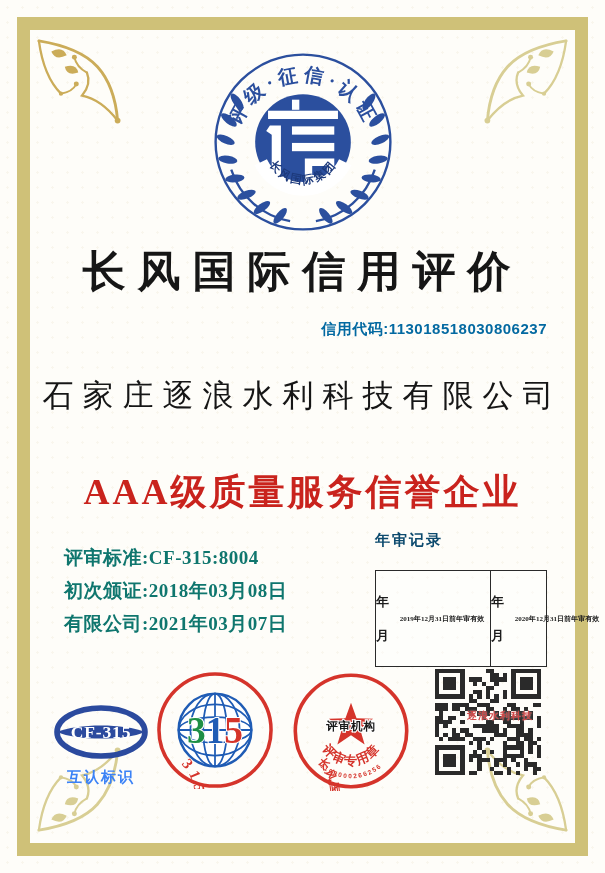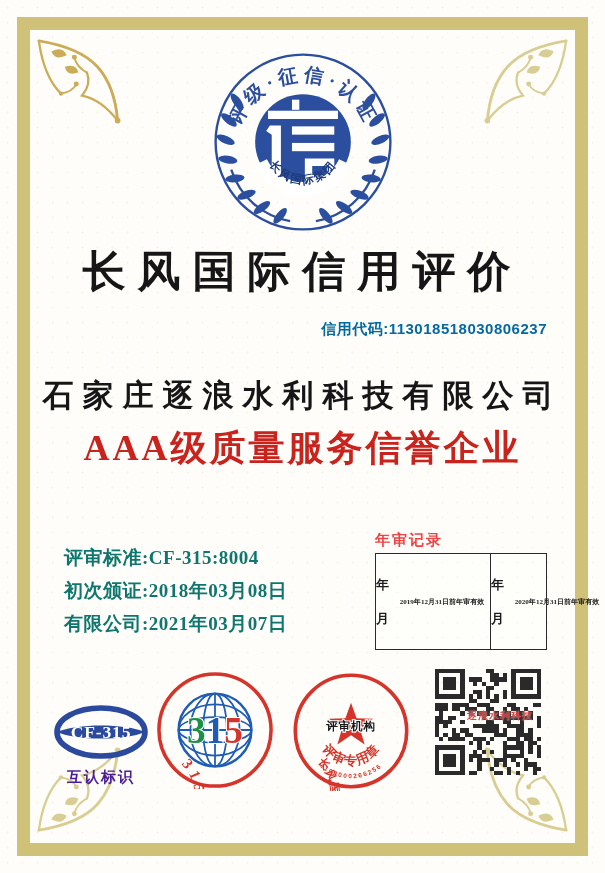--- a/index.html
+++ b/index.html
@@ -16,41 +16,41 @@
   .corner.br{right:36px;bottom:40px;transform:scale(-1,-1);}
 
   .emblem{position:absolute;left:50%;top:50px;transform:translateX(-50%);width:184px;height:184px;}
 
   .title{position:absolute;left:0;right:0;top:243px;text-align:center;
          font-weight:900;font-size:43px;letter-spacing:12px;color:#161616;
          font-family:"Liberation Sans",sans-serif;white-space:nowrap;}
   .credit{position:absolute;right:58px;top:320px;font-size:15px;font-weight:bold;
           color:#0369a1;letter-spacing:.5px;}
   .company{position:absolute;left:0;right:0;top:375px;text-align:center;
-           font-weight:700;font-size:31px;letter-spacing:9px;color:#161616;white-space:nowrap;}
-  .award{position:absolute;left:0;right:0;top:424px;text-align:center;
+           font-weight:400;font-size:31px;letter-spacing:9px;color:#161616;white-space:nowrap;}
+  .award{position:absolute;left:0;right:0;top:468px;text-align:center;
          font-family:"Liberation Serif",serif;font-weight:900;font-size:36px;
          letter-spacing:3px;color:#c9231d;white-space:nowrap;}
 
   .details{position:absolute;left:64px;top:541px;font-family:"Liberation Serif",serif;
            font-weight:bold;font-size:19px;color:#0f766e;line-height:33px;letter-spacing:.5px;}
   .review{position:absolute;right:58px;top:531px;width:172px;}
   .review-title{font-family:"Liberation Serif",serif;font-weight:bold;font-size:15px;
-                color:#ef4444;letter-spacing:2px;margin-bottom:3px;}
+                color:#0c4a6e;letter-spacing:2px;margin-bottom:20px;}
   .review-box{display:flex;border:1.5px solid #2a2a2a;height:95px;background:rgba(255,255,255,.4);}
   .review-cell{flex:1;display:flex;flex-direction:row;justify-content:flex-end;align-items:center;}
   .review-cell + .review-cell{border-left:1.5px solid #2a2a2a;}
   .ym{font-family:"Liberation Serif",serif;font-weight:bold;font-size:13px;color:#1c1c1c;}
   .ym .gap{display:inline-block;width:18px;}
   .review-note{font-family:"Liberation Serif",serif;font-weight:bold;font-size:8px;
                transform:scale(.88);color:#1c1c1c;white-space:nowrap;margin:1px 0 2px;}
 
   .cf315{position:absolute;left:53px;top:704px;width:96px;height:56px;}
   .cf315-caption{position:absolute;left:53px;top:768px;width:96px;text-align:center;
-       font-family:"Liberation Serif",serif;font-weight:bold;font-size:15px;letter-spacing:2px;color:#4c1d95;}
+       font-family:"Liberation Serif",serif;font-weight:bold;font-size:15px;letter-spacing:2px;color:#3b82f6;}
   .globe{position:absolute;left:156px;top:671px;width:118px;height:118px;}
   .seal{position:absolute;left:291px;top:671px;width:120px;height:120px;}
   .qr-wrap{position:absolute;left:435px;top:669px;width:106px;height:106px;}
   .qr-overlay{position:absolute;left:16px;top:40px;width:98px;text-align:center;
        color:#d04848;font-size:10px;font-weight:bold;letter-spacing:1px;
        font-family:"Liberation Serif",serif;text-shadow:0 0 2px rgba(255,255,255,.5);}
   .qr-caption{position:absolute;left:427px;top:778px;width:122px;text-align:center;
        font-family:"Liberation Serif",serif;font-weight:bold;font-size:15px;
        letter-spacing:1px;color:#1c1c1c;white-space:nowrap;}
 </style>

